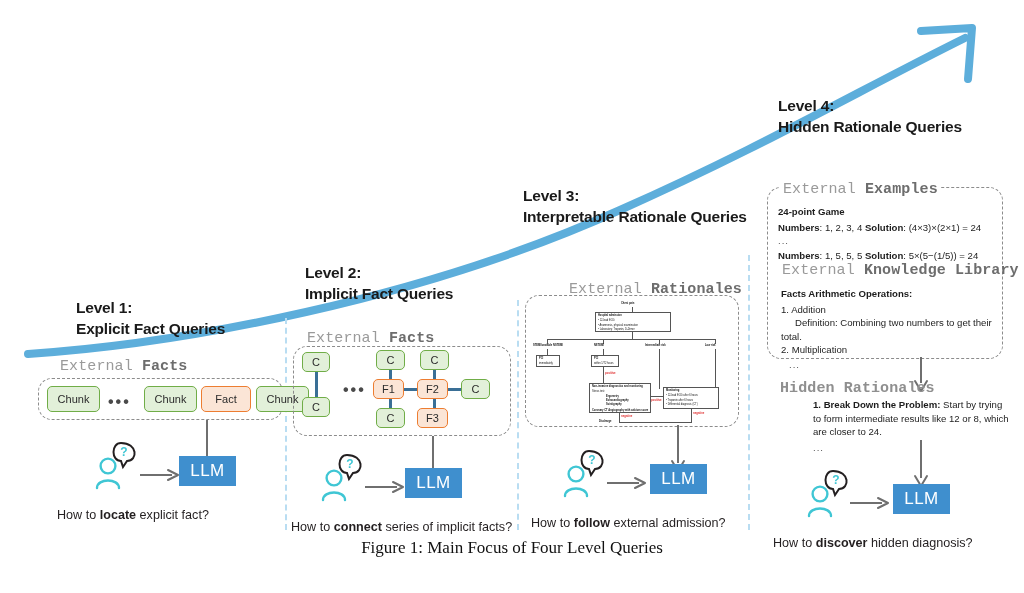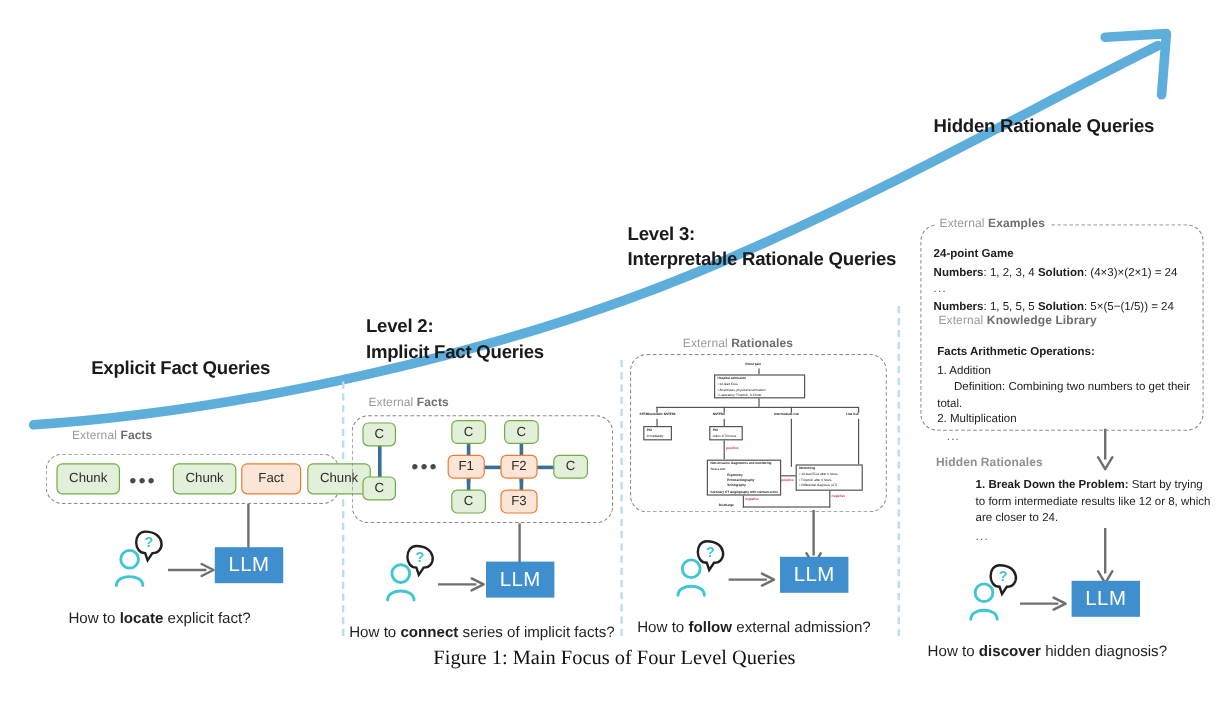--- a/index.html
+++ b/index.html
@@ -11,21 +11,21 @@
   
   #growth-arrow{left:0;top:0;width:1024px;height:593px;pointer-events:none;}
 
   
   .divider{width:0;border-left:2px dashed #b9ddf2;}
 
   
   .level-title{font-weight:bold;font-size:15.5px;line-height:1.38;letter-spacing:-0.2px;color:#1a1a1a;white-space:nowrap;}
 
   
-  .sect-label{font-size:10px;color:#9a9a9a;white-space:nowrap;letter-spacing:.1px;}
+  .sect-label{font-size:15px;color:#9a9a9a;white-space:nowrap;letter-spacing:.1px;font-family:Liberation Mono, monospace;}
   .sect-label b{color:#6d6d6d;font-weight:bold;}
 
   
   .dashbox{border:1.5px dashed #8c8c8c;border-radius:14px;box-sizing:border-box;}
 
   
   .node{box-sizing:border-box;display:flex;align-items:center;justify-content:center;
         font-size:11px;border-radius:5px;border:1.6px solid;white-space:nowrap;}
   .node.chunk{background:#e2f0d9;border-color:#70ad47;color:#2b2b2b;}
   .node.fact{background:#fbe5d6;border-color:#ed7d31;color:#2b2b2b;}
@@ -67,20 +67,21 @@
     <path d="M921,31 L972,28 L968,79" fill="none" stroke="#5DAEDB" stroke-width="8" stroke-linecap="round" stroke-linejoin="round"></path>
   </svg>
 
   <div class="abs divider" style="left:285px;top:318px;height:212px;"></div>
   <div class="abs divider" style="left:517px;top:300px;height:230px;"></div>
   <div class="abs divider" style="left:748px;top:255px;height:275px;"></div>
 
   <div class="abs" style="left:0;top:290px;width:285px;height:240px;">
 
     <div class="abs level-title" style="left:76px;top:7px;">
+      <div>Level 1:</div>
       <div>Explicit Fact Queries</div>
     </div>
 
     <div class="abs sect-label" style="left:60px;top:68px;">
       <span>External </span><b>Facts</b>
     </div>
 
     <div class="abs dashbox" style="left:38px;top:88px;width:245px;height:42px;"></div>
 
     <div class="abs node chunk" style="left:47px;top:96px;width:53px;height:26px;">
@@ -313,20 +314,21 @@
     </div>
 
     <div class="abs question" style="left:14px;top:331px;">
       <span>How to </span><b>follow</b><span> external admission?</span>
     </div>
   </div>
 
   <div class="abs" style="left:748px;top:95px;width:276px;height:435px;">
 
     <div class="abs level-title" style="left:30px;top:0px;">
+      <div>Level 4:</div>
       <div>Hidden Rationale Queries</div>
     </div>
 
     <div class="abs dashbox" style="left:19px;top:92px;width:236px;height:172px;"></div>
 
     <div class="abs sect-label" style="left:32px;top:86px;background:#fff;padding:0 3px;">
       <span>External </span><b>Examples</b>
     </div>
 
     <div class="abs l4text" style="left:30px;top:110px;width:220px;">

